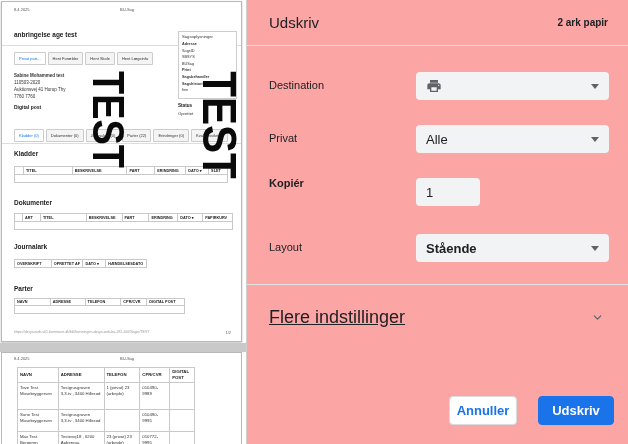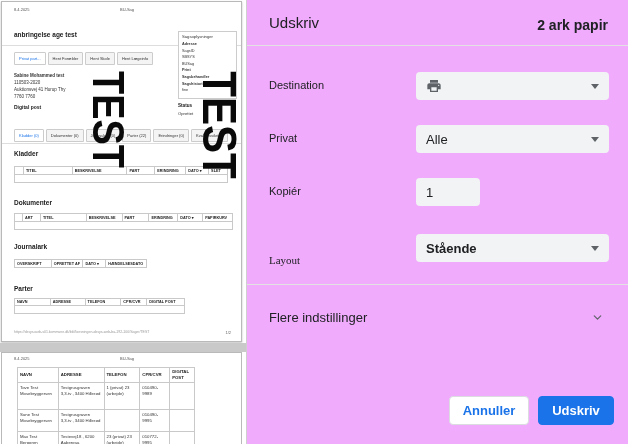--- a/index.html
+++ b/index.html
@@ -57,46 +57,46 @@
            white-space:nowrap; overflow:hidden; }
   .p-pageno { position:absolute; right:10px; top:328px; font-size:4px; color:#666; }
 
   
   .p2tbl { left:15px; top:14px; width:178px; }
   .p2tbl .tcell { font-size:4.3px; line-height:5.6px; padding:2px 2px; align-items:flex-start; }
   .p2tbl .thead .tcell { font-size:4.3px; align-items:center; }
   .c0{width:41px;} .c1{width:46px;} .c2{width:36px;} .c3{width:30px;} .c4{width:25px;}
 
   
-  .panel { position:absolute; left:246px; top:0; width:382px; height:444px; background:#f0abfc;
+  .panel { position:absolute; left:246px; top:0; width:382px; height:444px; background:#fca5a5;
            border-left:1px solid #cfcfcf; }
   .d-title { position:absolute; left:22px; top:14px; font-size:15px; color:#202124; }
-  .d-sheets { position:absolute; right:20px; top:17px; font-size:14px; font-weight:bold; color:#202124; }
+  .d-sheets { position:absolute; right:20px; top:17px; font-size:10px; font-weight:bold; color:#202124; }
   .divider { position:absolute; left:0; width:100%; height:1px; background:#e2e2e2; }
   .dv1 { top:45px; } .dv2 { top:284px; }
 
   .rowlbl { position:absolute; left:22px; font-size:11px; color:#202124; }
   .ctrl { position:absolute; left:169px; width:193px; height:28px; background:#f1f3f4; border-radius:4px;
           display:flex; align-items:center; padding:0 10px; cursor:pointer; }
   .ctrl .ctext { font-size:13px; color:#202124; white-space:nowrap; overflow:hidden; }
   .caret { margin-left:auto; width:0; height:0; border-left:4.5px solid transparent;
            border-right:4.5px solid transparent; border-top:5px solid #5f6368; }
   .picon { margin-right:10px; display:flex; align-items:center; }
   .copies { position:absolute; left:169px; top:178px; width:64px; height:28px; background:#f1f3f4;
             border:none; border-radius:4px; font-size:13px; color:#202124; padding-left:10px;
             font-family:"Liberation Sans",sans-serif; }
   .more { position:absolute; left:0; top:297px; width:100%; height:40px; display:flex; align-items:center;
           padding:0 24px 0 22px; cursor:pointer; }
-  .more .mtext { font-size:13px; color:#202124; }
+  .more .mtext { font-size:18px; color:#202124;text-decoration:underline; }
   .more .chev { margin-left:auto; display:flex; align-items:center; }
 
   .btn { position:absolute; top:396px; height:29px; border-radius:4px; font-size:13px; font-weight:bold;
          display:flex; align-items:center; justify-content:center; cursor:pointer;
          font-family:"Liberation Sans",sans-serif; }
-  .btn-cancel { left:202px; width:80px; background:#fff; border:1px solid #dadce0; color:#1a73e8; }
+  .btn-cancel { left:202px; width:68px; background:#fff; border:1px solid #dadce0; color:#1a73e8; }
   .btn-print { left:291px; width:76px; background:#1a73e8; border:1px solid #1a73e8; color:#fff; }
 </style>
 </head>
 <body>
 
 <div class="screen">
 
   <div class="preview">
 
     <div class="page page1">
@@ -261,24 +261,24 @@
       </span>
       <span class="caret"></span>
     </div>
 
     <div class="rowlbl" style="top:132px;">Privat</div>
     <div class="ctrl" style="top:125px;">
       <span class="ctext">Alle</span>
       <span class="caret"></span>
     </div>
 
-    <div class="rowlbl" style="top:185px;">Kopiér</div>
+    <div class="rowlbl" style="top:177px;font-weight:bold;">Kopiér</div>
     <input class="copies" type="text" value="1" style="">
 
-    <div class="rowlbl" style="top:254px;font-family:Liberation Serif, serif;">Layout</div>
+    <div class="rowlbl" style="top:241px;">Layout</div>
     <div class="ctrl" style="top:234px;font-weight:bold;">
       <span class="ctext">Stående</span>
       <span class="caret"></span>
     </div>
 
     <div class="divider dv2"></div>
 
     <div class="more">
       <span class="mtext">Flere indstillinger</span>
       <span class="chev">

